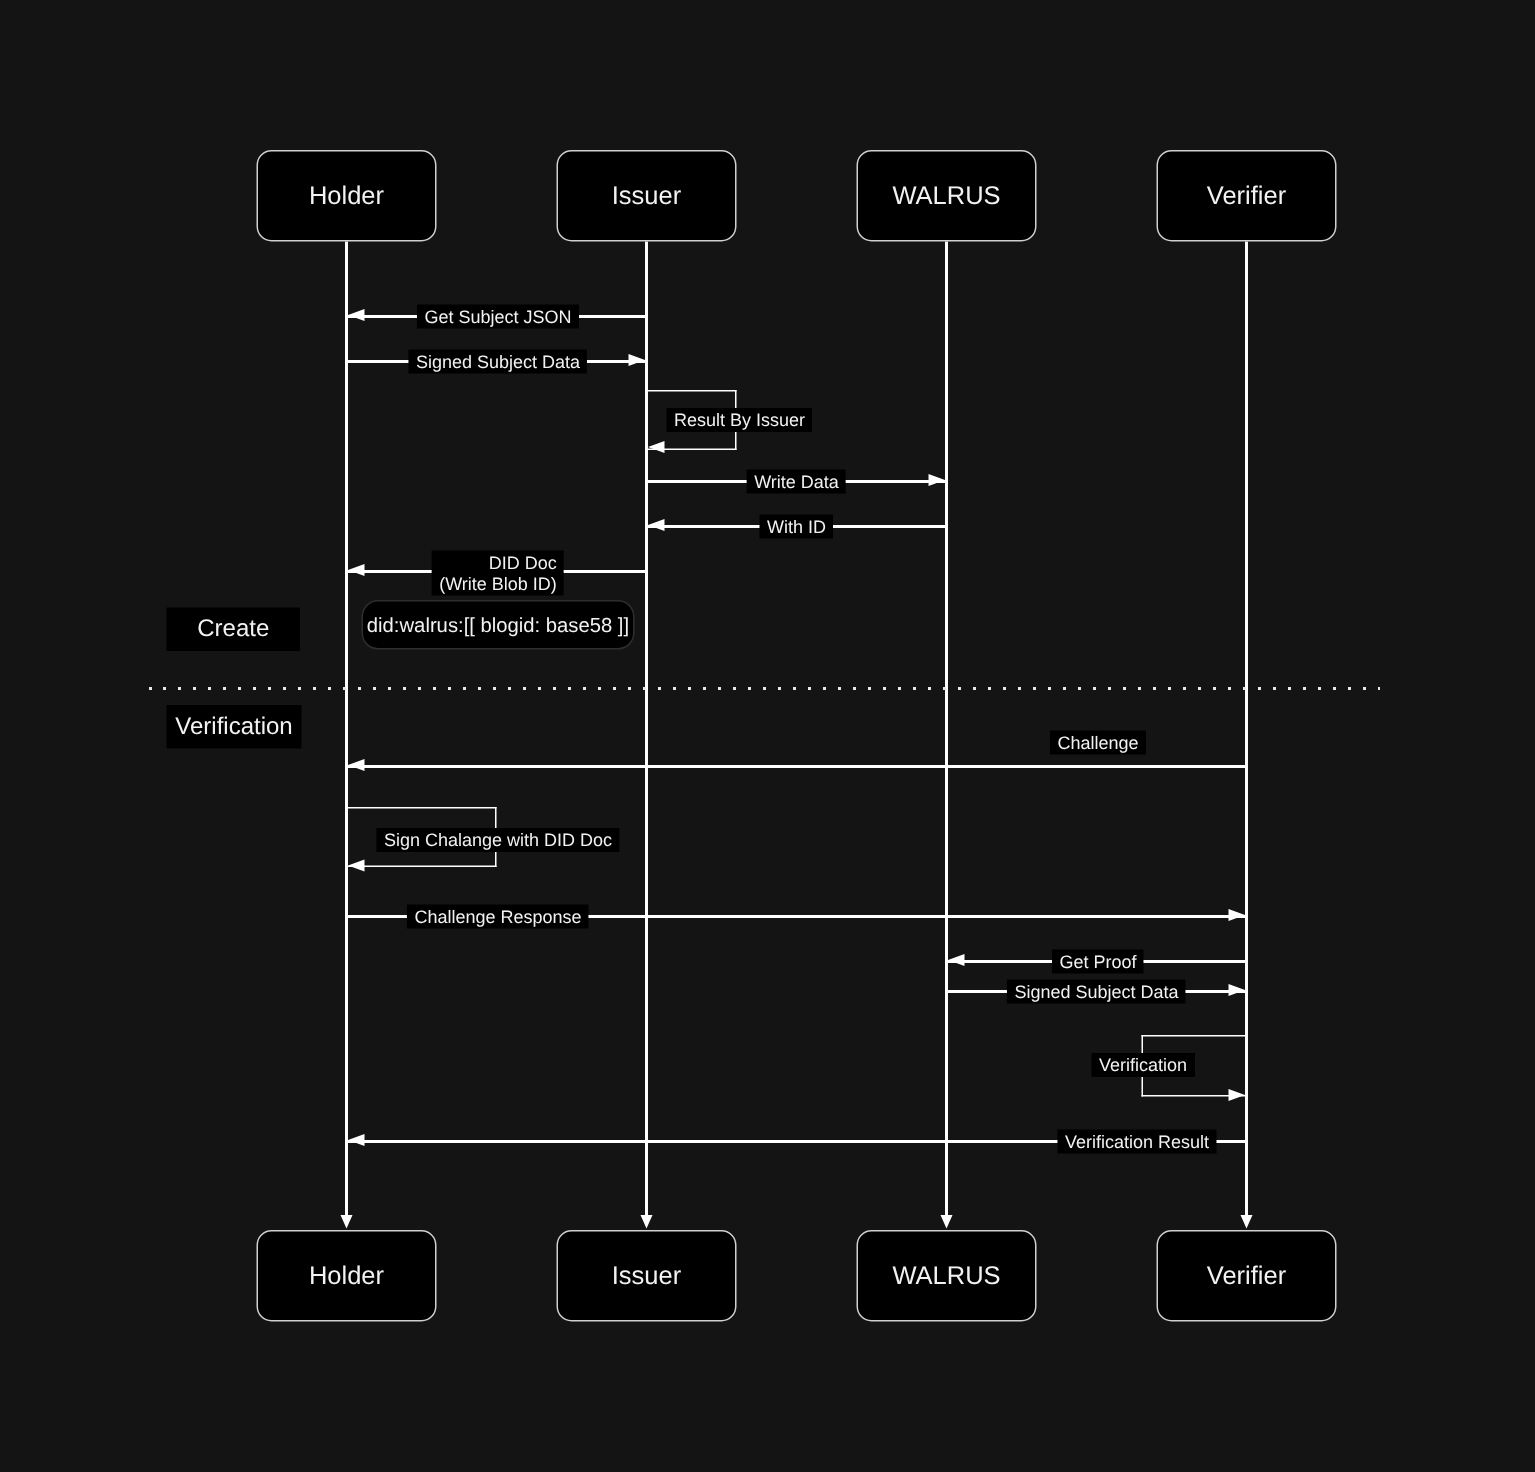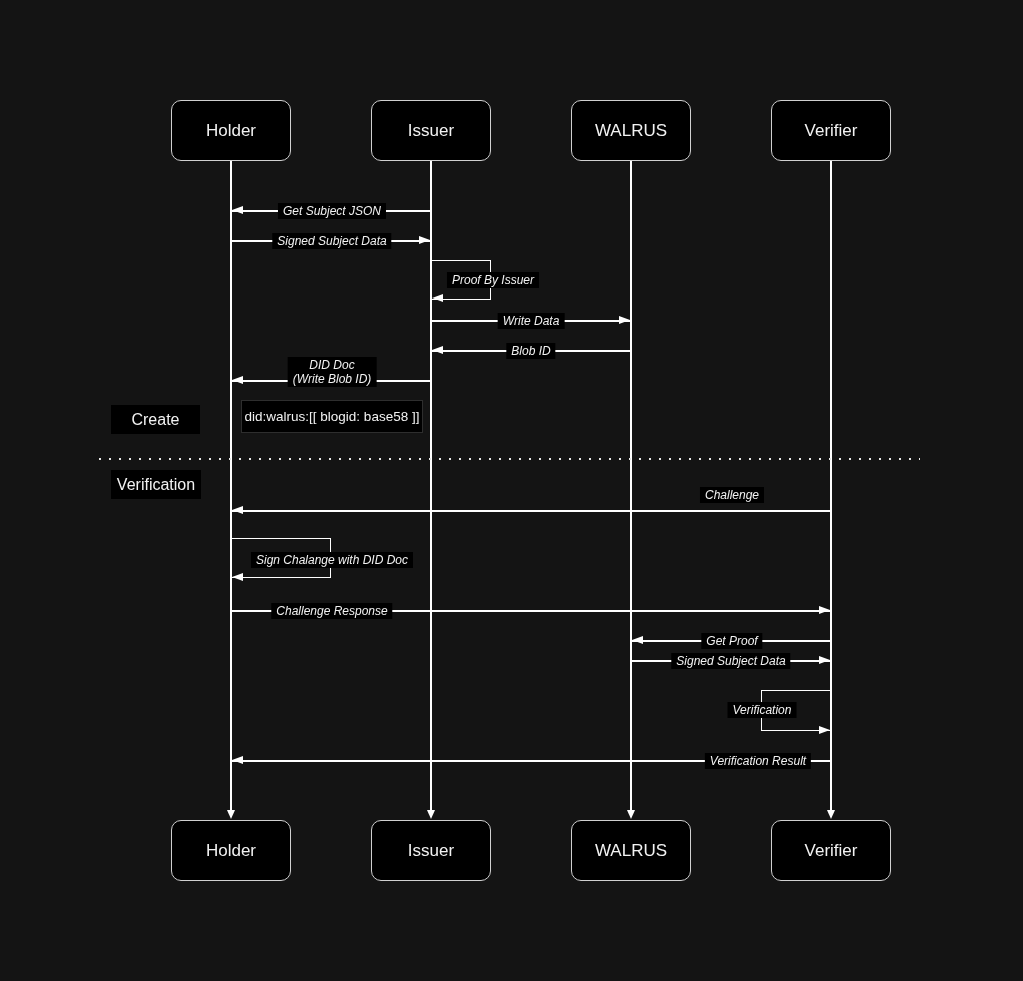--- a/index.html
+++ b/index.html
@@ -20,22 +20,21 @@
     color:var(--text);font-size:17px;display:flex;align-items:center;justify-content:center;
   }
   .lifeline{position:absolute;width:1.5px;background:var(--line);}
   .msg-line{position:absolute;height:1.5px;background:var(--line);}
   .arrow-l{position:absolute;width:0;height:0;border-top:4px solid transparent;border-bottom:4px solid transparent;border-right:11px solid var(--line);}
   .arrow-r{position:absolute;width:0;height:0;border-top:4px solid transparent;border-bottom:4px solid transparent;border-left:11px solid var(--line);}
   .arrow-d{position:absolute;width:0;height:0;border-left:4px solid transparent;border-right:4px solid transparent;border-top:9px solid var(--line);}
   .msg-label{
     position:absolute;transform:translate(-50%,-50%);background:var(--shape_fill);
     color:var(--text);font-size:12px;padding:1px 5px;white-space:nowrap;line-height:14px;
-    text-align:center;
-    font-style:italic;
+    text-align:right;
   }
   .loop{position:absolute;box-sizing:border-box;}
   .loop-right{border-top:1.5px solid var(--line);border-right:1.5px solid var(--line);border-bottom:1.5px solid var(--line);}
   .loop-left{border-top:1.5px solid var(--line);border-left:1.5px solid var(--line);border-bottom:1.5px solid var(--line);}
   .note{
     position:absolute;background:var(--shape_fill);border:1px solid #2e2e2e;color:var(--text);
     font-size:13.5px;display:flex;align-items:center;justify-content:center;white-space:nowrap;
   }
   .section-label{
     position:absolute;background:var(--shape_fill);color:var(--text);font-size:16px;
@@ -81,45 +80,45 @@
 
   <div>
     <div class="msg-line" style="left:231px;top:240px;width:200px;"></div>
     <div class="arrow-r" style="left:419px;top:236px;"></div>
     <div class="msg-label" style="left:332px;top:241px;">Signed Subject Data</div>
   </div>
 
   <div>
     <div class="loop loop-right" style="left:431px;top:260px;width:60px;height:40px;"></div>
     <div class="arrow-l" style="left:432px;top:294px;"></div>
-    <div class="msg-label" style="left:493px;top:280px;">Proof By Issuer</div>
+    <div class="msg-label" style="left:493px;top:280px;">Result By Issuer</div>
   </div>
 
   <div>
     <div class="msg-line" style="left:431px;top:320px;width:200px;"></div>
     <div class="arrow-r" style="left:619px;top:316px;"></div>
     <div class="msg-label" style="left:531px;top:321px;">Write Data</div>
   </div>
 
   <div>
     <div class="msg-line" style="left:431px;top:350px;width:200px;"></div>
     <div class="arrow-l" style="left:432px;top:346px;"></div>
-    <div class="msg-label" style="left:531px;top:351px;">Blob ID</div>
+    <div class="msg-label" style="left:531px;top:351px;">With ID</div>
   </div>
 
   <div>
     <div class="msg-line" style="left:231px;top:380px;width:200px;"></div>
     <div class="arrow-l" style="left:232px;top:376px;"></div>
-    <div class="msg-label" style="left:332px;top:372px;">
+    <div class="msg-label" style="left:332px;top:382px;">
       <div>DID Doc</div>
       <div>(Write Blob ID)</div>
     </div>
   </div>
 
-  <div class="note" style="left:241px;top:400px;width:180px;height:31px;">
+  <div class="note" style="left:241px;top:400px;width:180px;height:31px;border-radius:11px;">
     <span>did:walrus:[[ blogid: base58 ]]</span>
   </div>
 
   <div class="section-label" style="left:111px;top:405px;width:89px;height:29px;">
     <span>Create</span>
   </div>
   <div class="divider" style="left:99px;top:458px;width:821px;"></div>
   <div class="section-label" style="left:111px;top:470px;width:90px;height:29px;">
     <span>Verification</span>
   </div>

